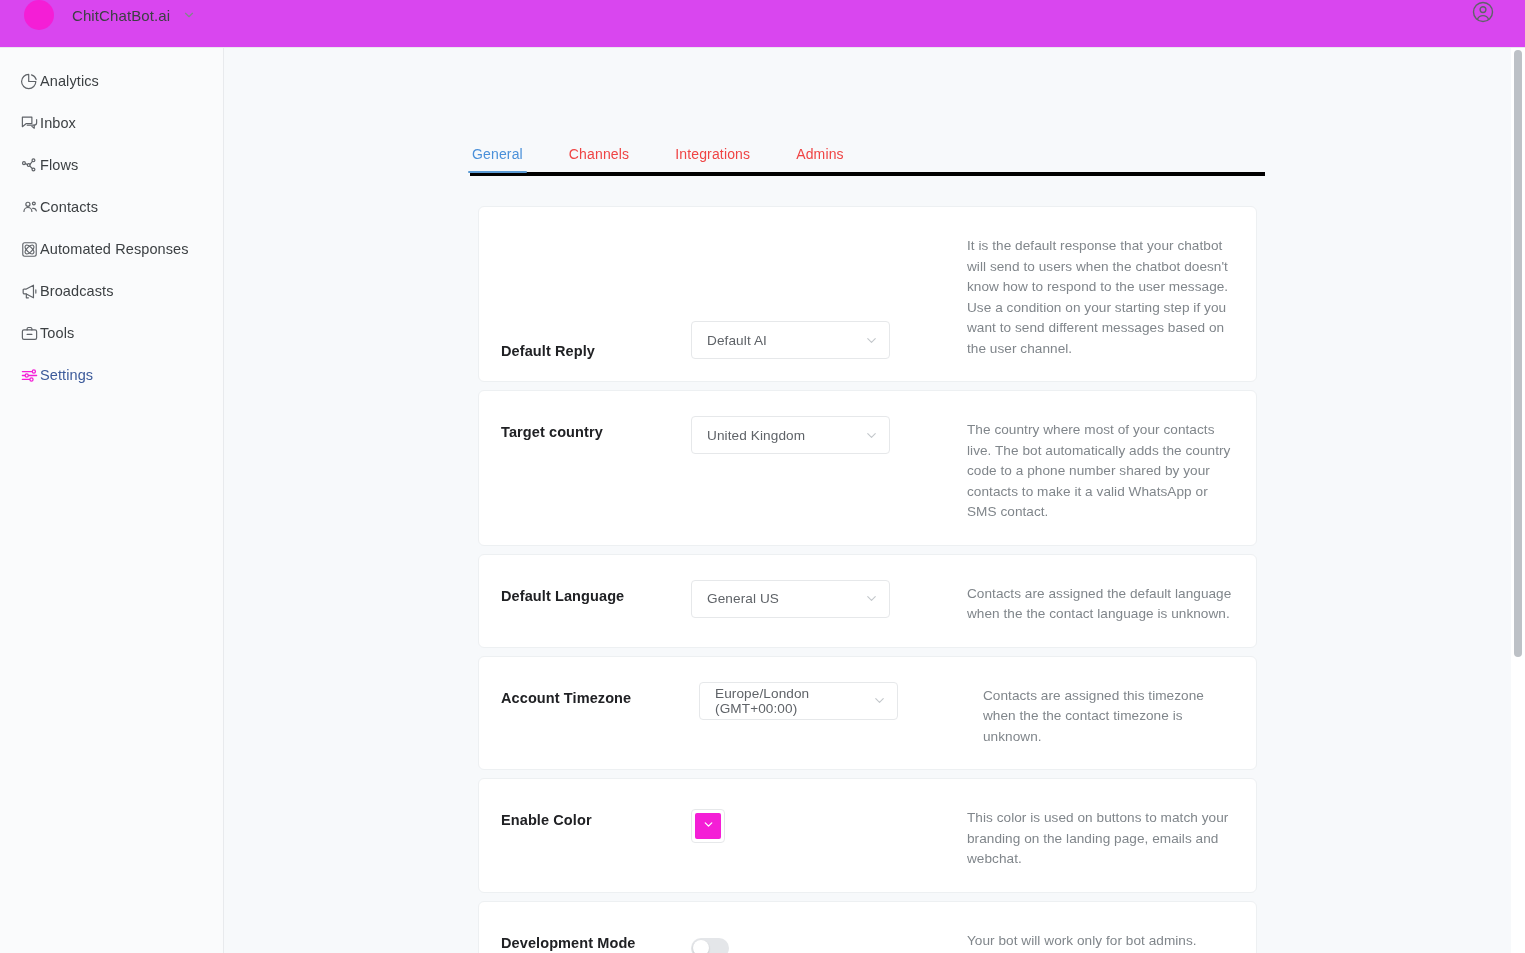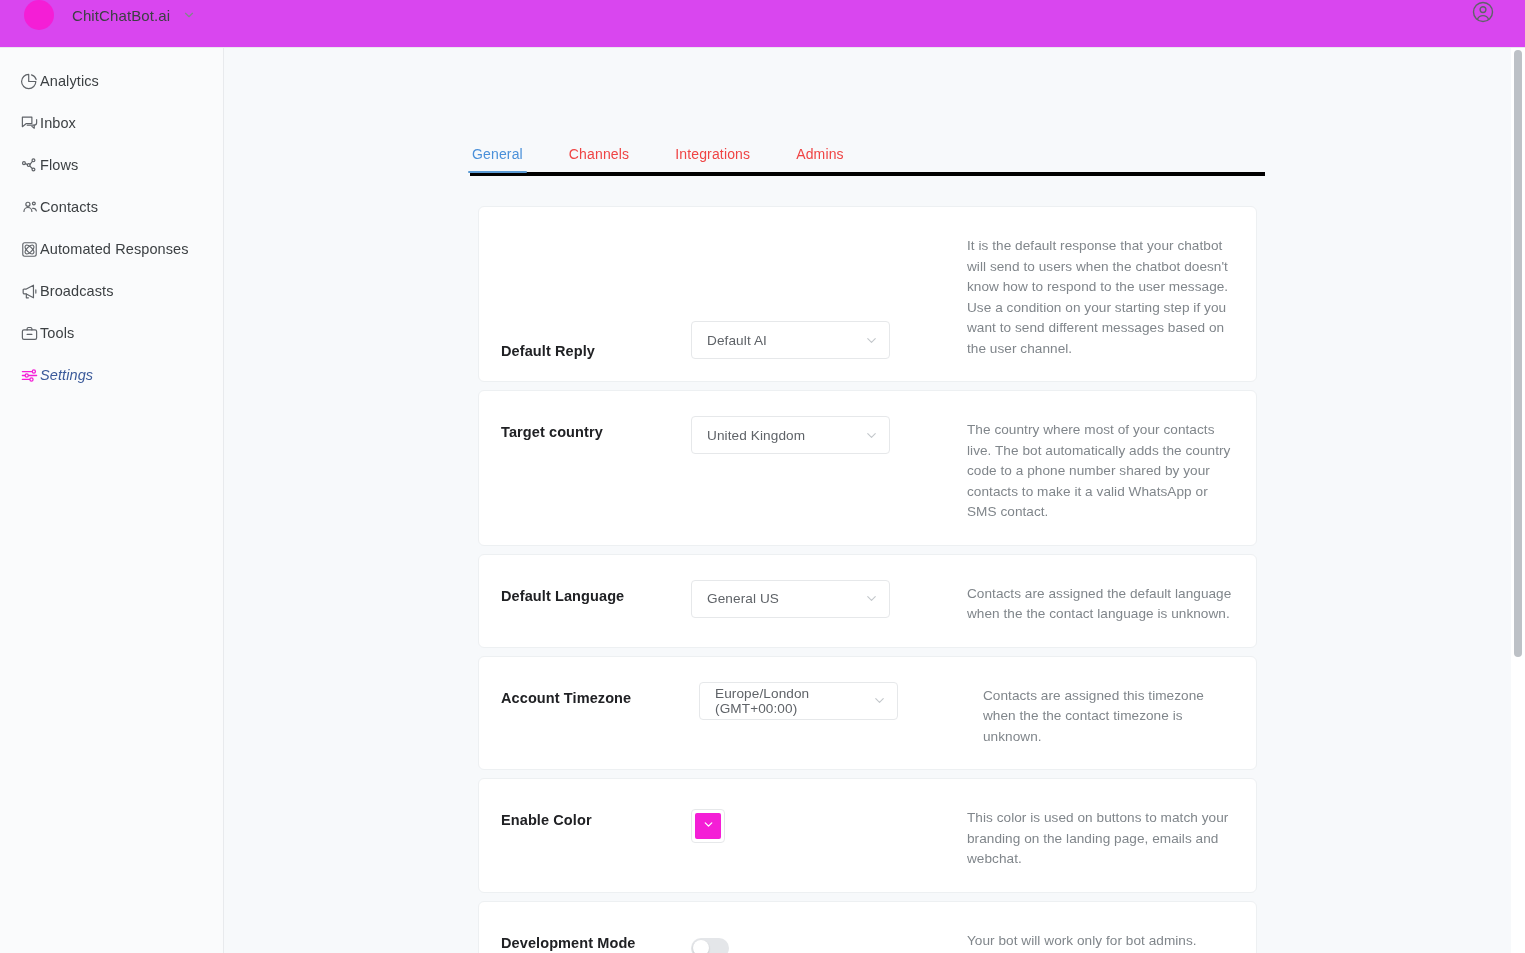--- a/index.html
+++ b/index.html
@@ -48,21 +48,21 @@
   }
   .nav-icon {
     width: 22px; height: 22px; flex: none;
     display: flex; align-items: center; justify-content: center;
     color: #5f6368;
   }
   .nav-label {
     font-size: 14.5px; color: #3c4043; letter-spacing: .1px;
   }
   .nav-item.active .nav-icon { color: #f41ed6; }
-  .nav-item.active .nav-label { color: #3b5a9a; font-style: italic; }
+  .nav-item.active .nav-label { color: #3b5a9a; }
 
   
   .main {
     position: absolute; top: 48px; left: 224px;
     width: 1287px; height: 905px;
     background: #f7f9fb;
     overflow: hidden;
   }
   .content { width: 1287px; padding: 0 0 40px 0; }
 

